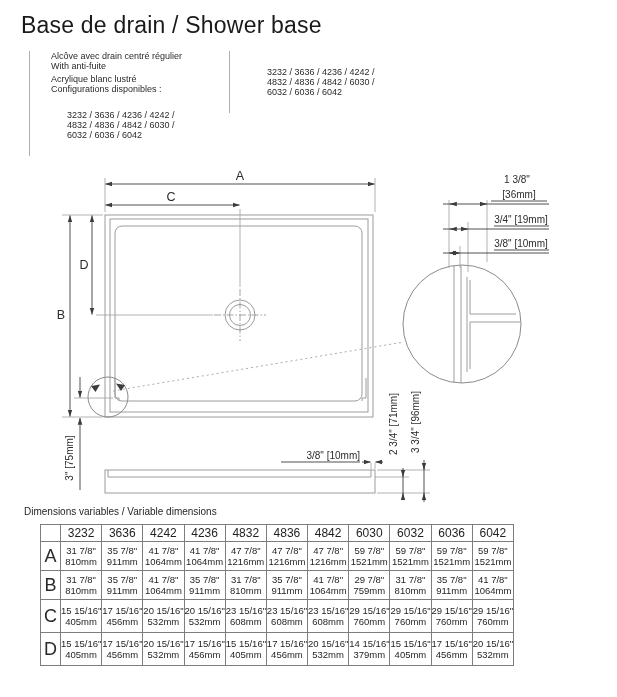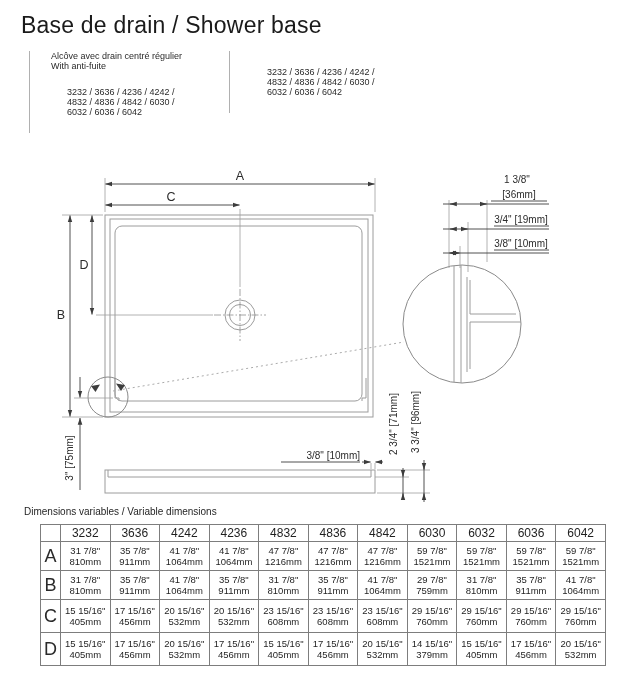--- a/index.html
+++ b/index.html
@@ -15,36 +15,38 @@
   .obj2{fill:none;stroke:#8a8a8a;stroke-width:1;}
   .ext{stroke:#9f9f9f;stroke-width:.8;fill:none;}
   .dim{stroke:#3c3c3c;stroke-width:.9;fill:none;}
   .lead{stroke:#ababab;stroke-width:1;stroke-dasharray:2 3;fill:none;}
   .cl{stroke:#8d8d8d;stroke-width:.8;stroke-dasharray:7 2 1.5 2;fill:none;}
   .dtext{fill:#2b2b2b;font-size:10px;}
   .dletter{fill:#2b2b2b;font-size:12.5px;}
   .mid{text-anchor:middle;}
   .end{text-anchor:end;}
   .tbl-caption{position:absolute;left:24px;top:506px;font-size:10px;color:#1f1f1f;}
-  table{position:absolute;left:40px;top:524px;width:566px;border-collapse:collapse;table-layout:fixed;}
+  table{position:absolute;left:40px;top:524px;width:474px;border-collapse:collapse;table-layout:fixed;}
   th,td{border:1px solid #7d7d7d;text-align:center;vertical-align:middle;padding:0;}
   thead th{font-size:12px;font-weight:400;height:16px;color:#1f1f1f;}
   th.rl{font-size:18px;font-weight:400;color:#2a2a2a;}
   tr.r-ab{height:29px;}
   tr.r-cd{height:33px;}
   td .in,td .mm{font-size:9.5px;line-height:11px;color:#1f1f1f;white-space:nowrap;}
 </style>
 </head>
 <body>
 
 <div class="title">Base de drain / Shower base</div>
 
 <div class="desc-col col-fr">
   <p><span>Alcôve avec drain centré régulier</span><br>
      <span>With anti-fuite</span></p>
+  <p><span>Acrylique blanc lustré</span><br>
+     <span>Configurations disponibles :</span></p>
   <p><span>3232 / 3636 / 4236 / 4242 /</span><br>
      <span>4832 / 4836 / 4842 / 6030 /</span><br>
      <span>6032 / 6036 / 6042</span></p>
 </div>
 
 <div class="desc-col col-en">
   <p><span>3232 / 3636 / 4236 / 4242 /</span><br>
      <span>4832 / 4836 / 4842 / 6030 /</span><br>
      <span>6032 / 6036 / 6042</span></p>
 </div>

